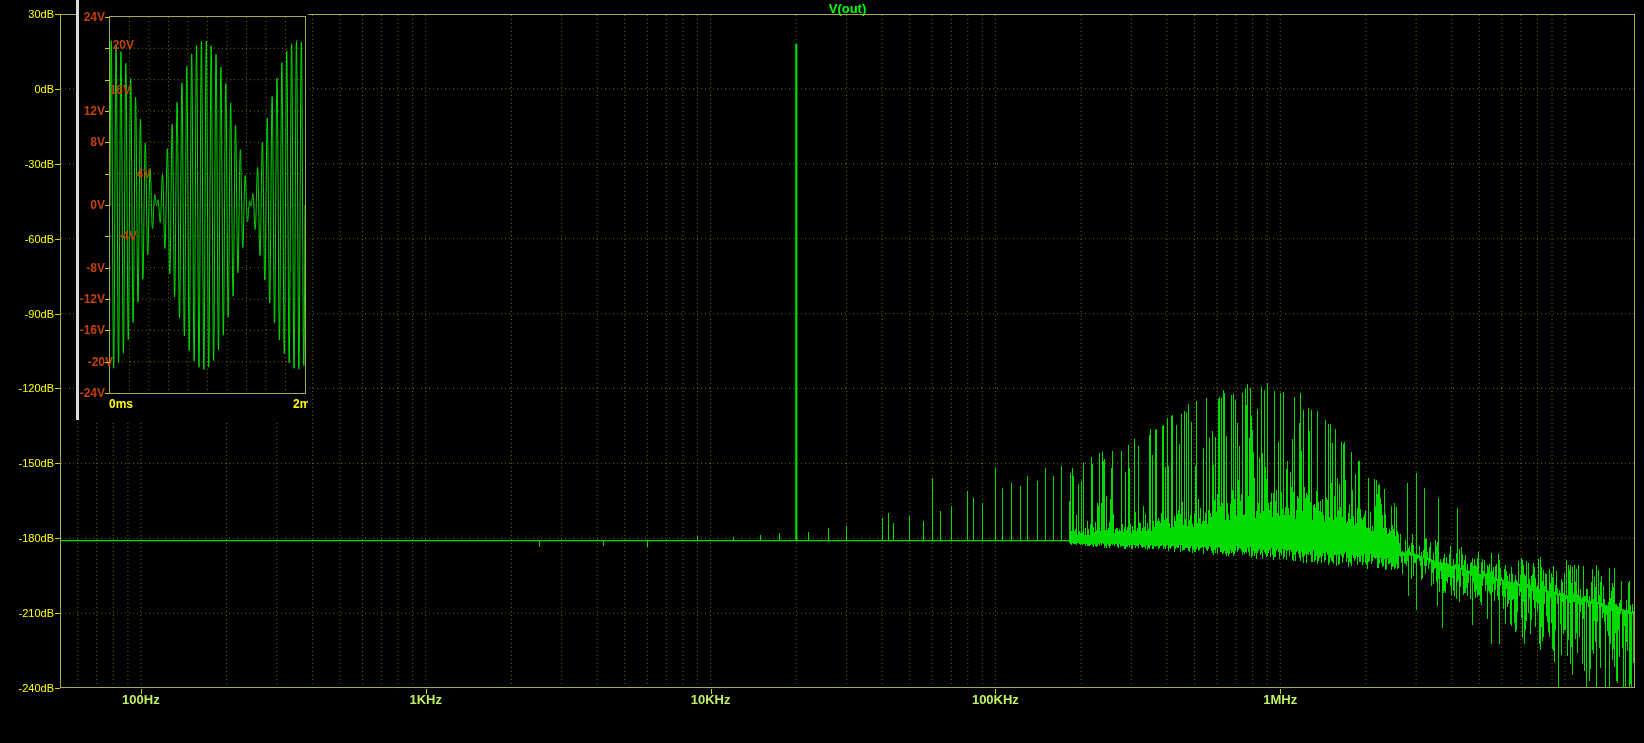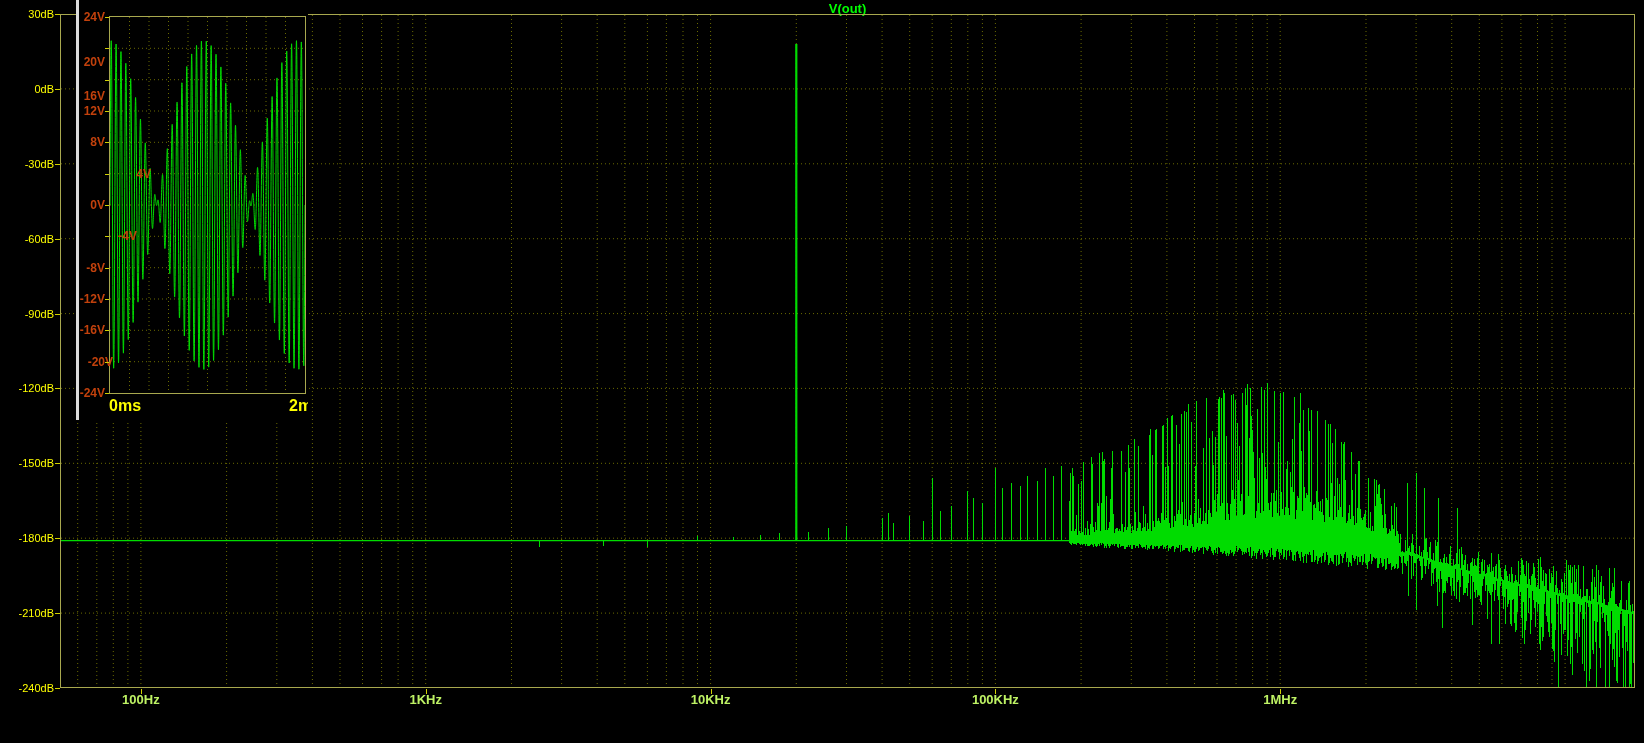--- a/index.html
+++ b/index.html
@@ -13,21 +13,21 @@
         transform:translateY(-50%);left:2px}
   .xlab{color:#bef264;font-size:13px;font-weight:bold;transform:translateX(-50%);white-space:nowrap}
   .ytick{width:5px;height:1px;background:#d2d200}
   .xtick{width:1px;height:5px;background:#d2d200}
   #inset-window{left:76px;top:0;width:232px;height:420px;background:#000;overflow:hidden}
   #inset-edge{left:0;top:0;width:3px;height:420px;background:#dcdcdc}
   #inset-plot{left:33px;top:16px;width:197px;height:378px}
   .iylab{width:28px;text-align:right;color:#c2410c;font-size:12px;font-weight:bold;
          transform:translateY(-50%);left:1px}
   .iytick{width:4px;height:1px;background:#d2d200}
-  .ixlab{color:#ffff00;font-size:16px;font-weight:bold;white-space:nowrap}
+  .ixlab{color:#ffff00;font-size:12px;font-weight:bold;white-space:nowrap}
   .ixcenter{transform:translateX(-50%)}
   svg{display:block}
 </style>
 </head>
 <body>
 
 <div id="trace-title" class="abs">V(out)</div>
 
 <div id="main-plot" class="abs">
   <svg id="main-svg" width="1575" height="674">
@@ -79,23 +79,23 @@
   <div id="inset-plot" class="abs">
     <svg id="inset-svg" width="197" height="378">
         <path d="M20.5 1V377M40.0 1V377M59.5 1V377M79.0 1V377M98.5 1V377M118.0 1V377M137.5 1V377M157.0 1V377M176.5 1V377M1 32.3H196M1 63.7H196M1 95.0H196M1 126.3H196M1 157.7H196M1 189.0H196M1 220.3H196M1 251.7H196M1 283.0H196M1 314.3H196M1 345.7H196" stroke="#6a6a00" stroke-dasharray="1,3" fill="none"></path>
         <path d="M1.00 189.00L1.09 170.25L1.18 151.74L1.27 133.72L1.35 116.42L1.44 100.07L1.53 84.89L1.62 71.06L1.71 58.77L1.80 48.18L1.89 39.43L1.98 32.63L2.06 27.88L2.15 25.23L2.24 24.71L2.33 26.34L2.42 30.08L2.51 35.90L2.60 43.72L2.68 53.43L2.77 64.90L2.86 77.99L2.95 92.52L3.04 108.30L3.13 125.13L3.22 142.78L3.30 161.03L3.39 179.64L3.48 198.36L3.57 216.95L3.66 235.16L3.75 252.76L3.84 269.52L3.92 285.23L4.01 299.66L4.10 312.65L4.19 324.01L4.28 333.61L4.37 341.32L4.46 347.03L4.55 350.68L4.63 352.22L4.72 351.62L4.81 348.91L4.90 344.11L4.99 337.30L5.08 328.56L5.17 318.00L5.25 305.77L5.34 292.03L5.43 276.96L5.52 260.75L5.61 243.62L5.70 225.80L5.79 207.51L5.88 189.00L5.96 170.51L6.05 152.27L6.14 134.54L6.23 117.53L6.32 101.47L6.41 86.57L6.50 73.03L6.58 61.01L6.67 50.67L6.76 42.15L6.85 35.55L6.94 30.96L7.03 28.44L7.12 28.01L7.20 29.68L7.29 33.43L7.38 39.20L7.47 46.92L7.56 56.48L7.65 67.75L7.74 80.59L7.83 94.83L7.91 110.27L8.00 126.72L8.09 143.96L8.18 161.76L8.27 179.89L8.36 198.11L8.45 216.18L8.53 233.88L8.62 250.96L8.71 267.20L8.80 282.41L8.89 296.37L8.98 308.91L9.07 319.86L9.15 329.09L9.24 336.48L9.33 341.93L9.42 345.39L9.51 346.79L9.60 346.14L9.69 343.44L9.78 338.73L9.86 332.08L9.95 323.58L10.04 313.34L10.13 301.49L10.22 288.20L10.31 273.65L10.40 258.01L10.48 241.51L10.57 224.36L10.66 206.78L10.75 189.00L10.84 171.26L10.93 153.78L11.02 136.80L11.10 120.54L11.19 105.20L11.28 90.99L11.37 78.08L11.46 66.65L11.55 56.84L11.64 48.77L11.72 42.55L11.81 38.25L11.90 35.92L11.99 35.59L12.08 37.27L12.17 40.92L12.26 46.49L12.35 53.90L12.43 63.06L12.52 73.83L12.61 86.08L12.70 99.65L12.79 114.34L12.88 129.97L12.97 146.33L13.05 163.21L13.14 180.38L13.23 197.61L13.32 214.69L13.41 231.40L13.50 247.50L13.59 262.80L13.68 277.10L13.76 290.21L13.85 301.97L13.94 312.22L14.03 320.84L14.12 327.72L14.21 332.77L14.30 335.93L14.38 337.17L14.47 336.47L14.56 333.86L14.65 329.37L14.74 323.05L14.83 315.02L14.92 305.36L15.00 294.21L15.09 281.73L15.18 268.08L15.27 253.44L15.36 238.00L15.45 221.98L15.54 205.57L15.63 189.00L15.71 172.48L15.80 156.23L15.89 140.46L15.98 125.37L16.07 111.16L16.16 98.01L16.25 86.09L16.33 75.56L16.42 66.53L16.51 59.13L16.60 53.45L16.69 49.55L16.78 47.48L16.87 47.27L16.95 48.90L17.04 52.35L17.13 57.57L17.22 64.48L17.31 72.99L17.40 82.98L17.49 94.32L17.58 106.84L17.66 120.40L17.75 134.79L17.84 149.84L17.93 165.34L18.02 181.10L18.11 196.89L18.20 212.52L18.28 227.79L18.37 242.49L18.46 256.43L18.55 269.45L18.64 281.36L18.73 292.02L18.82 301.30L18.90 309.08L18.99 315.26L19.08 319.77L19.17 322.56L19.26 323.60L19.35 322.88L19.44 320.42L19.52 316.26L19.61 310.46L19.70 303.10L19.79 294.28L19.88 284.14L19.97 272.79L20.06 260.41L20.15 247.15L20.23 233.19L20.32 218.72L20.41 203.92L20.50 189.00L20.59 174.15L20.68 159.55L20.77 145.41L20.85 131.90L20.94 119.20L21.03 107.46L21.12 96.85L21.21 87.48L21.30 79.48L21.39 72.95L21.47 67.95L21.56 64.56L21.65 62.81L21.74 62.71L21.83 64.26L21.92 67.42L22.01 72.15L22.10 78.37L22.18 86.01L22.27 94.95L22.36 105.07L22.45 116.23L22.54 128.28L22.63 141.06L22.72 154.39L22.80 168.11L22.89 182.02L22.98 195.96L23.07 209.72L23.16 223.14L23.25 236.05L23.34 248.27L23.43 259.65L23.51 270.05L23.60 279.33L23.69 287.39L23.78 294.12L23.87 299.44L23.96 303.30L24.05 305.64L24.13 306.45L24.22 305.72L24.31 303.48L24.40 299.76L24.49 294.63L24.58 288.14L24.67 280.41L24.75 271.53L24.84 261.62L24.93 250.84L25.02 239.31L25.11 227.20L25.20 214.67L25.29 201.88L25.38 189.00L25.46 176.20L25.55 163.66L25.64 151.52L25.73 139.95L25.82 129.09L25.91 119.08L26.00 110.05L26.08 102.11L26.17 95.35L26.26 89.85L26.35 85.69L26.44 82.89L26.53 81.50L26.62 81.52L26.70 82.94L26.79 85.72L26.88 89.84L26.97 95.22L27.06 101.78L27.15 109.43L27.24 118.06L27.33 127.55L27.41 137.78L27.50 148.60L27.59 159.87L27.68 171.43L27.77 183.14L27.86 194.84L27.95 206.37L28.03 217.59L28.12 228.36L28.21 238.53L28.30 247.97L28.39 256.58L28.48 264.24L28.57 270.86L28.65 276.36L28.74 280.68L28.83 283.77L28.92 285.61L29.01 286.17L29.10 285.46L29.19 283.50L29.27 280.32L29.36 275.98L29.45 270.55L29.54 264.09L29.63 256.72L29.72 248.52L29.81 239.62L29.90 230.13L29.98 220.19L30.07 209.93L30.16 199.49L30.25 189.00L30.34 178.60L30.43 168.44L30.52 158.63L30.60 149.30L30.69 140.58L30.78 132.56L30.87 125.36L30.96 119.05L31.05 113.71L31.14 109.40L31.23 106.17L31.31 104.05L31.40 103.05L31.49 103.19L31.58 104.44L31.67 106.78L31.76 110.17L31.85 114.55L31.93 119.86L32.02 126.02L32.11 132.94L32.20 140.51L32.29 148.65L32.38 157.22L32.47 166.12L32.55 175.22L32.64 184.41L32.73 193.56L32.82 202.56L32.91 211.28L33.00 219.62L33.09 227.47L33.18 234.73L33.26 241.31L33.35 247.14L33.44 252.15L33.53 256.28L33.62 259.48L33.71 261.73L33.80 263.00L33.88 263.30L33.97 262.62L34.06 260.99L34.15 258.45L34.24 255.02L34.33 250.78L34.42 245.78L34.50 240.10L34.59 233.83L34.68 227.05L34.77 219.86L34.86 212.35L34.95 204.64L35.04 196.82L35.13 189.00L35.21 181.28L35.30 173.76L35.39 166.54L35.48 159.71L35.57 153.35L35.66 147.55L35.75 142.36L35.83 137.85L35.92 134.07L36.01 131.07L36.10 128.86L36.19 127.46L36.28 126.89L36.37 127.14L36.45 128.20L36.54 130.03L36.63 132.60L36.72 135.87L36.81 139.79L36.90 144.29L36.99 149.31L37.08 154.77L37.16 160.58L37.25 166.68L37.34 172.98L37.43 179.38L37.52 185.81L37.61 192.17L37.70 198.38L37.78 204.37L37.87 210.06L37.96 215.38L38.05 220.26L38.14 224.65L38.23 228.50L38.32 231.76L38.40 234.40L38.49 236.40L38.58 237.75L38.67 238.43L38.76 238.45L38.85 237.83L38.94 236.57L39.02 234.72L39.11 232.30L39.20 229.37L39.29 225.96L39.38 222.13L39.47 217.95L39.56 213.47L39.65 208.76L39.73 203.89L39.82 198.93L39.91 193.94L40.00 189.00L40.09 184.16L40.18 179.50L40.27 175.06L40.35 170.90L40.44 167.08L40.53 163.63L40.62 160.60L40.71 158.02L40.80 155.90L40.89 154.28L40.97 153.15L41.06 152.52L41.15 152.39L41.24 152.75L41.33 153.57L41.42 154.84L41.51 156.54L41.60 158.61L41.68 161.03L41.77 163.75L41.86 166.74L41.95 169.93L42.04 173.28L42.13 176.74L42.22 180.26L42.30 183.79L42.39 187.28L42.48 190.69L42.57 193.96L42.66 197.06L42.75 199.95L42.84 202.59L42.92 204.97L43.01 207.04L43.10 208.80L43.19 210.23L43.28 211.32L43.37 212.06L43.46 212.47L43.55 212.54L43.63 212.29L43.72 211.73L43.81 210.89L43.90 209.78L43.99 208.43L44.08 206.88L44.17 205.15L44.25 203.28L44.34 201.30L44.43 199.24L44.52 197.14L44.61 195.04L44.70 192.96L44.79 190.94L44.88 189.00L44.96 187.17L45.05 185.48L45.14 183.94L45.23 182.57L45.32 181.39L45.41 180.40L45.50 179.60L45.58 179.01L45.67 178.61L45.76 178.41L45.85 178.39L45.94 178.55L46.03 178.86L46.12 179.31L46.20 179.89L46.29 180.57L46.38 181.33L46.47 182.15L46.56 183.01L46.65 183.89L46.74 184.76L46.82 185.60L46.91 186.39L47.00 187.13L47.09 187.78L47.18 188.35L47.27 188.81L47.36 189.16L47.45 189.40L47.53 189.53L47.62 189.54L47.71 189.44L47.80 189.24L47.89 188.95L47.98 188.57L48.07 188.13L48.15 187.64L48.24 187.11L48.33 186.56L48.42 186.02L48.51 185.51L48.60 185.03L48.69 184.62L48.77 184.28L48.86 184.04L48.95 183.92L49.04 183.91L49.13 184.04L49.22 184.31L49.31 184.73L49.40 185.30L49.48 186.02L49.57 186.88L49.66 187.88L49.75 189.00L49.84 190.23L49.93 191.56L50.02 192.96L50.10 194.42L50.19 195.90L50.28 197.39L50.37 198.85L50.46 200.27L50.55 201.60L50.64 202.83L50.73 203.92L50.81 204.85L50.90 205.60L50.99 206.14L51.08 206.45L51.17 206.52L51.26 206.33L51.35 205.88L51.43 205.16L51.52 204.16L51.61 202.89L51.70 201.36L51.79 199.58L51.88 197.56L51.97 195.33L52.05 192.92L52.14 190.34L52.23 187.63L52.32 184.84L52.41 181.99L52.50 179.12L52.59 176.28L52.68 173.51L52.76 170.86L52.85 168.36L52.94 166.06L53.03 163.99L53.12 162.20L53.21 160.73L53.30 159.59L53.38 158.82L53.47 158.44L53.56 158.46L53.65 158.91L53.74 159.79L53.83 161.09L53.92 162.81L54.00 164.94L54.09 167.46L54.18 170.34L54.27 173.56L54.36 177.08L54.45 180.86L54.54 184.85L54.63 189.00L54.71 193.26L54.80 197.57L54.89 201.88L54.98 206.12L55.07 210.23L55.16 214.16L55.25 217.84L55.33 221.22L55.42 224.25L55.51 226.87L55.60 229.05L55.69 230.73L55.78 231.90L55.87 232.51L55.95 232.55L56.04 232.01L56.13 230.87L56.22 229.16L56.31 226.87L56.40 224.03L56.49 220.65L56.57 216.79L56.66 212.48L56.75 207.77L56.84 202.72L56.93 197.38L57.02 191.83L57.11 186.14L57.20 180.38L57.28 174.63L57.37 168.96L57.46 163.46L57.55 158.20L57.64 153.25L57.73 148.70L57.82 144.60L57.90 141.02L57.99 138.01L58.08 135.64L58.17 133.93L58.26 132.93L58.35 132.65L58.44 133.12L58.52 134.34L58.61 136.31L58.70 139.00L58.79 142.40L58.88 146.48L58.97 151.18L59.06 156.45L59.15 162.23L59.23 168.46L59.32 175.05L59.41 181.93L59.50 189.00L59.59 196.17L59.68 203.35L59.77 210.45L59.85 217.36L59.94 223.99L60.03 230.26L60.12 236.06L60.21 241.32L60.30 245.96L60.39 249.91L60.48 253.11L60.56 255.51L60.65 257.05L60.74 257.72L60.83 257.49L60.92 256.34L61.01 254.30L61.10 251.37L61.18 247.57L61.27 242.96L61.36 237.58L61.45 231.48L61.54 224.76L61.63 217.48L61.72 209.73L61.80 201.62L61.89 193.25L61.98 184.72L62.07 176.15L62.16 167.65L62.25 159.34L62.34 151.32L62.42 143.70L62.51 136.60L62.60 130.11L62.69 124.32L62.78 119.32L62.87 115.18L62.96 111.97L63.05 109.74L63.13 108.54L63.22 108.37L63.31 109.27L63.40 111.23L63.49 114.23L63.58 118.25L63.67 123.24L63.75 129.15L63.84 135.90L63.93 143.42L64.02 151.62L64.11 160.39L64.20 169.62L64.29 179.20L64.38 189.00L64.46 198.90L64.55 208.76L64.64 218.45L64.73 227.85L64.82 236.83L64.91 245.26L65.00 253.03L65.08 260.03L65.17 266.16L65.26 271.33L65.35 275.47L65.44 278.51L65.53 280.39L65.62 281.10L65.70 280.60L65.79 278.89L65.88 275.99L65.97 271.91L66.06 266.72L66.15 260.46L66.24 253.20L66.33 245.04L66.41 236.08L66.50 226.43L66.59 216.20L66.68 205.53L66.77 194.56L66.86 183.42L66.95 172.27L67.03 161.25L67.12 150.50L67.21 140.18L67.30 130.41L67.39 121.34L67.48 113.08L67.57 105.76L67.65 99.47L67.74 94.31L67.83 90.36L67.92 87.67L68.01 86.28L68.10 86.24L68.19 87.54L68.27 90.19L68.36 94.15L68.45 99.38L68.54 105.83L68.63 113.41L68.72 122.04L68.81 131.61L68.90 142.00L68.98 153.08L69.07 164.70L69.16 176.73L69.25 189.00L69.34 201.35L69.43 213.63L69.52 225.67L69.60 237.30L69.69 248.38L69.78 258.76L69.87 268.29L69.96 276.84L70.05 284.30L70.14 290.56L70.22 295.52L70.31 299.12L70.40 301.30L70.49 302.03L70.58 301.27L70.67 299.04L70.76 295.36L70.85 290.25L70.93 283.79L71.02 276.05L71.11 267.12L71.20 257.11L71.29 246.15L71.38 234.38L71.47 221.94L71.55 209.00L71.64 195.71L71.73 182.27L71.82 168.83L71.91 155.58L72.00 142.69L72.09 130.34L72.17 118.68L72.26 107.88L72.35 98.08L72.44 89.42L72.53 82.01L72.62 75.97L72.71 71.37L72.80 68.29L72.88 66.77L72.97 66.84L73.06 68.52L73.15 71.78L73.24 76.59L73.33 82.90L73.42 90.63L73.50 99.69L73.59 109.96L73.68 121.32L73.77 133.63L73.86 146.72L73.95 160.43L74.04 174.59L74.13 189.00L74.21 203.48L74.30 217.85L74.39 231.91L74.48 245.47L74.57 258.36L74.66 270.40L74.75 281.44L74.83 291.32L74.92 299.90L75.01 307.08L75.10 312.74L75.19 316.81L75.28 319.22L75.37 319.95L75.45 318.96L75.54 316.26L75.63 311.89L75.72 305.90L75.81 298.34L75.90 289.33L75.99 278.96L76.08 267.37L76.16 254.70L76.25 241.12L76.34 226.80L76.43 211.93L76.52 196.69L76.61 181.29L76.70 165.93L76.78 150.80L76.87 136.12L76.96 122.06L77.05 108.82L77.14 96.58L77.23 85.50L77.32 75.73L77.40 67.40L77.49 60.63L77.58 55.52L77.67 52.12L77.76 50.51L77.85 50.70L77.94 52.70L78.03 56.49L78.11 62.02L78.20 69.24L78.29 78.05L78.38 88.34L78.47 99.99L78.56 112.84L78.65 126.73L78.73 141.49L78.82 156.92L78.91 172.83L79.00 189.00L79.09 205.23L79.18 221.30L79.27 237.00L79.35 252.13L79.44 266.49L79.53 279.88L79.62 292.13L79.71 303.07L79.80 312.55L79.89 320.45L79.98 326.66L80.06 331.09L80.15 333.67L80.24 334.38L80.33 333.18L80.42 330.10L80.51 325.16L80.60 318.43L80.68 309.98L80.77 299.93L80.86 288.40L80.95 275.53L81.04 261.50L81.13 246.48L81.22 230.66L81.30 214.25L81.39 197.47L81.48 180.52L81.57 163.64L81.66 147.04L81.75 130.95L81.84 115.57L81.92 101.10L82.01 87.75L82.10 75.68L82.19 65.06L82.28 56.03L82.37 48.72L82.46 43.21L82.55 39.60L82.63 37.93L82.72 38.24L82.81 40.51L82.90 44.72L82.99 50.84L83.08 58.77L83.17 68.42L83.25 79.68L83.34 92.38L83.43 106.38L83.52 121.50L83.61 137.53L83.70 154.27L83.79 171.50L83.88 189.00L83.96 206.54L84.05 223.89L84.14 240.82L84.23 257.12L84.32 272.56L84.41 286.94L84.50 300.07L84.58 311.78L84.67 321.91L84.76 330.33L84.85 336.92L84.94 341.59L85.03 344.27L85.12 344.94L85.20 343.57L85.29 340.17L85.38 334.80L85.47 327.51L85.56 318.40L85.65 307.58L85.74 295.20L85.83 281.40L85.91 266.37L86.00 250.30L86.09 233.41L86.18 215.90L86.27 198.01L86.36 179.98L86.45 162.03L86.53 144.40L86.62 127.33L86.71 111.03L86.80 95.72L86.89 81.61L86.98 68.87L87.07 57.69L87.15 48.20L87.24 40.53L87.33 34.79L87.42 31.06L87.51 29.38L87.60 29.79L87.69 32.27L87.78 36.81L87.86 43.33L87.95 51.77L88.04 62.01L88.13 73.92L88.22 87.35L88.31 102.13L88.40 118.06L88.48 134.93L88.57 152.54L88.66 170.64L88.75 189.00L88.84 207.38L88.93 225.55L89.02 243.26L89.10 260.29L89.19 276.40L89.28 291.39L89.37 305.06L89.46 317.23L89.55 327.73L89.64 336.44L89.73 343.24L89.81 348.02L89.90 350.74L89.99 351.35L90.08 349.84L90.17 346.22L90.26 340.56L90.35 332.91L90.43 323.37L90.52 312.08L90.61 299.16L90.70 284.80L90.79 269.18L90.88 252.50L90.97 234.97L91.05 216.84L91.14 198.32L91.23 179.67L91.32 161.13L91.41 142.95L91.50 125.34L91.59 108.56L91.68 92.82L91.76 78.33L91.85 65.26L91.94 53.81L92.03 44.11L92.12 36.30L92.21 30.48L92.30 26.72L92.38 25.08L92.47 25.58L92.56 28.21L92.65 32.94L92.74 39.71L92.83 48.42L92.92 58.98L93.00 71.23L93.09 85.03L93.18 100.19L93.27 116.51L93.36 133.78L93.45 151.78L93.54 170.26L93.63 189.00L93.71 207.74L93.80 226.24L93.89 244.26L93.98 261.56L94.07 277.91L94.16 293.11L94.25 306.95L94.33 319.26L94.42 329.86L94.51 338.63L94.60 345.45L94.69 350.22L94.78 352.90L94.87 353.43L94.95 351.82L95.04 348.09L95.13 342.28L95.22 334.47L95.31 324.77L95.40 313.29L95.49 300.20L95.58 285.65L95.66 269.85L95.75 253.00L95.84 235.31L95.93 217.03L96.02 198.38L96.11 179.62L96.20 160.98L96.28 142.72L96.37 125.06L96.46 108.24L96.55 92.49L96.64 77.99L96.73 64.95L96.82 53.54L96.90 43.89L96.99 36.14L97.08 30.39L97.17 26.71L97.26 25.15L97.35 25.72L97.44 28.43L97.53 33.23L97.61 40.05L97.70 48.82L97.79 59.41L97.88 71.68L97.97 85.47L98.06 100.61L98.15 116.89L98.23 134.10L98.32 152.01L98.41 170.39L98.50 189.00L98.59 207.60L98.68 225.94L98.77 243.78L98.85 260.90L98.94 277.06L99.03 292.06L99.12 305.71L99.21 317.82L99.30 328.24L99.39 336.83L99.47 343.49L99.56 348.13L99.65 350.69L99.74 351.14L99.83 349.47L99.92 345.72L100.01 339.92L100.10 332.16L100.18 322.54L100.27 311.20L100.36 298.27L100.45 283.93L100.54 268.37L100.63 251.80L100.72 234.42L100.80 216.48L100.89 198.19L100.98 179.81L101.07 161.58L101.16 143.72L101.25 126.48L101.34 110.07L101.42 94.72L101.51 80.61L101.60 67.94L101.69 56.87L101.78 47.53L101.87 40.05L101.96 34.52L102.05 31.02L102.13 29.58L102.22 30.22L102.31 32.92L102.40 37.66L102.49 44.37L102.58 52.95L102.67 63.29L102.75 75.25L102.84 88.68L102.93 103.39L103.02 119.19L103.11 135.87L103.20 153.22L103.29 171.01L103.38 189.00L103.46 206.96L103.55 224.65L103.64 241.84L103.73 258.32L103.82 273.86L103.91 288.27L104.00 301.35L104.08 312.95L104.17 322.90L104.26 331.10L104.35 337.42L104.44 341.80L104.53 344.18L104.62 344.53L104.70 342.85L104.79 339.17L104.88 333.54L104.97 326.04L105.06 316.77L105.15 305.85L105.24 293.43L105.33 279.68L105.41 264.78L105.50 248.92L105.59 232.32L105.68 215.19L105.77 197.76L105.86 180.25L105.95 162.90L106.03 145.93L106.12 129.56L106.21 114.00L106.30 99.46L106.39 86.12L106.48 74.16L106.57 63.72L106.65 54.93L106.74 47.92L106.83 42.77L106.92 39.53L107.01 38.25L107.10 38.93L107.19 41.58L107.28 46.13L107.36 52.53L107.45 60.70L107.54 70.52L107.63 81.85L107.72 94.55L107.81 108.44L107.90 123.35L107.98 139.07L108.07 155.39L108.16 172.11L108.25 189.00L108.34 205.84L108.43 222.41L108.52 238.50L108.60 253.90L108.69 268.40L108.78 281.83L108.87 294.01L108.96 304.78L109.05 314.01L109.14 321.58L109.23 327.40L109.31 331.40L109.40 333.53L109.49 333.78L109.58 332.13L109.67 328.63L109.76 323.31L109.85 316.27L109.93 307.59L110.02 297.39L110.11 285.82L110.20 273.02L110.29 259.17L110.38 244.45L110.47 229.07L110.55 213.21L110.64 197.09L110.73 180.92L110.82 164.92L110.91 149.29L111.00 134.22L111.09 119.93L111.17 106.59L111.26 94.37L111.35 83.43L111.44 73.90L111.53 65.91L111.62 59.55L111.71 54.91L111.80 52.02L111.88 50.93L111.97 51.65L112.06 54.15L112.15 58.40L112.24 64.33L112.33 71.87L112.42 80.90L112.50 91.30L112.59 102.94L112.68 115.64L112.77 129.26L112.86 143.59L112.95 158.46L113.04 173.66L113.12 189.00L113.21 204.28L113.30 219.29L113.39 233.84L113.48 247.75L113.57 260.83L113.66 272.92L113.75 283.86L113.83 293.53L113.92 301.78L114.01 308.53L114.10 313.70L114.19 317.21L114.28 319.04L114.37 319.17L114.45 317.60L114.54 314.36L114.63 309.51L114.72 303.11L114.81 295.25L114.90 286.05L114.99 275.62L115.07 264.12L115.16 251.69L115.25 238.51L115.34 224.74L115.43 210.58L115.52 196.21L115.61 181.81L115.70 167.58L115.78 153.70L115.87 140.35L115.96 127.70L116.05 115.91L116.14 105.14L116.23 95.51L116.32 87.15L116.40 80.16L116.49 74.63L116.58 70.61L116.67 68.16L116.76 67.30L116.85 68.02L116.94 70.32L117.02 74.15L117.11 79.45L117.20 86.16L117.29 94.16L117.38 103.36L117.47 113.62L117.56 124.80L117.65 136.75L117.73 149.32L117.82 162.33L117.91 175.62L118.00 189.00L118.09 202.30L118.18 215.35L118.27 227.99L118.35 240.03L118.44 251.35L118.53 261.78L118.62 271.20L118.71 279.49L118.80 286.55L118.89 292.30L118.97 296.67L119.06 299.61L119.15 301.09L119.24 301.10L119.33 299.65L119.42 296.76L119.51 292.50L119.60 286.91L119.68 280.08L119.77 272.12L119.86 263.12L119.95 253.22L120.04 242.54L120.13 231.24L120.22 219.47L120.30 207.38L120.39 195.13L120.48 182.89L120.57 170.81L120.66 159.05L120.75 147.77L120.84 137.10L120.92 127.18L121.01 118.14L121.10 110.08L121.19 103.12L121.28 97.32L121.37 92.75L121.46 89.48L121.55 87.52L121.63 86.90L121.72 87.62L121.81 89.65L121.90 92.96L121.99 97.49L122.08 103.18L122.17 109.95L122.25 117.69L122.34 126.30L122.43 135.66L122.52 145.64L122.61 156.11L122.70 166.92L122.79 177.93L122.88 189.00L122.96 199.98L123.05 210.72L123.14 221.09L123.23 230.96L123.32 240.20L123.41 248.70L123.50 256.34L123.58 263.04L123.67 268.73L123.76 273.32L123.85 276.77L123.94 279.06L124.03 280.15L124.12 280.04L124.20 278.74L124.29 276.29L124.38 272.73L124.47 268.10L124.56 262.49L124.65 255.97L124.74 248.64L124.83 240.60L124.91 231.97L125.00 222.85L125.09 213.38L125.18 203.69L125.27 193.89L125.36 184.13L125.45 174.53L125.53 165.20L125.62 156.28L125.71 147.88L125.80 140.09L125.89 133.03L125.98 126.76L126.07 121.36L126.15 116.91L126.24 113.44L126.33 110.99L126.42 109.58L126.51 109.22L126.60 109.91L126.69 111.62L126.78 114.32L126.86 117.96L126.95 122.49L127.04 127.84L127.13 133.92L127.22 140.66L127.31 147.95L127.40 155.69L127.48 163.77L127.57 172.10L127.66 180.54L127.75 189.00L127.84 197.36L127.93 205.51L128.02 213.35L128.10 220.77L128.19 227.69L128.28 234.02L128.37 239.69L128.46 244.63L128.55 248.78L128.64 252.09L128.73 254.54L128.81 256.11L128.90 256.78L128.99 256.56L129.08 255.45L129.17 253.50L129.26 250.73L129.35 247.19L129.43 242.94L129.52 238.05L129.61 232.58L129.70 226.62L129.79 220.25L129.88 213.56L129.97 206.65L130.05 199.61L130.14 192.52L130.23 185.50L130.32 178.63L130.41 171.99L130.50 165.67L130.59 159.76L130.68 154.31L130.76 149.40L130.85 145.09L130.94 141.42L131.03 138.42L131.12 136.14L131.21 134.58L131.30 133.76L131.38 133.67L131.47 134.31L131.56 135.65L131.65 137.67L131.74 140.33L131.83 143.58L131.92 147.36L132.00 151.62L132.09 156.30L132.18 161.32L132.27 166.62L132.36 172.11L132.45 177.72L132.54 183.38L132.63 189.00L132.71 194.52L132.80 199.86L132.89 204.95L132.98 209.73L133.07 214.15L133.16 218.15L133.25 221.69L133.33 224.73L133.42 227.23L133.51 229.18L133.60 230.57L133.69 231.37L133.78 231.61L133.87 231.27L133.95 230.39L134.04 228.99L134.13 227.09L134.22 224.73L134.31 221.96L134.40 218.82L134.49 215.36L134.58 211.63L134.66 207.70L134.75 203.62L134.84 199.45L134.93 195.24L135.02 191.06L135.11 186.97L135.20 183.00L135.28 179.23L135.37 175.68L135.46 172.41L135.55 169.45L135.64 166.84L135.73 164.59L135.82 162.73L135.90 161.28L135.99 160.24L136.08 159.62L136.17 159.40L136.26 159.59L136.35 160.17L136.44 161.11L136.52 162.39L136.61 163.99L136.70 165.87L136.79 167.99L136.88 170.32L136.97 172.82L137.06 175.44L137.15 178.15L137.23 180.90L137.32 183.65L137.41 186.36L137.50 189.00L137.59 191.53L137.68 193.91L137.77 196.13L137.85 198.15L137.94 199.94L138.03 201.51L138.12 202.82L138.21 203.88L138.30 204.67L138.39 205.21L138.47 205.48L138.56 205.51L138.65 205.30L138.74 204.87L138.83 204.23L138.92 203.41L139.01 202.43L139.10 201.32L139.18 200.09L139.27 198.79L139.36 197.43L139.45 196.04L139.54 194.65L139.63 193.28L139.72 191.96L139.80 190.71L139.89 189.54L139.98 188.48L140.07 187.54L140.16 186.72L140.25 186.05L140.34 185.51L140.42 185.11L140.51 184.86L140.60 184.74L140.69 184.75L140.78 184.88L140.87 185.11L140.96 185.44L141.05 185.84L141.13 186.30L141.22 186.79L141.31 187.31L141.40 187.82L141.49 188.32L141.58 188.77L141.67 189.18L141.75 189.51L141.84 189.76L141.93 189.91L142.02 189.96L142.11 189.90L142.20 189.72L142.29 189.42L142.38 189.00L142.46 188.47L142.55 187.84L142.64 187.12L142.73 186.31L142.82 185.44L142.91 184.53L143.00 183.58L143.08 182.63L143.17 181.70L143.26 180.80L143.35 179.96L143.44 179.21L143.53 178.56L143.62 178.04L143.70 177.66L143.79 177.45L143.88 177.42L143.97 177.58L144.06 177.94L144.15 178.50L144.24 179.28L144.32 180.26L144.41 181.45L144.50 182.84L144.59 184.40L144.68 186.13L144.77 188.01L144.86 190.02L144.95 192.11L145.03 194.28L145.12 196.49L145.21 198.70L145.30 200.88L145.39 202.99L145.48 205.00L145.57 206.88L145.65 208.59L145.74 210.09L145.83 211.35L145.92 212.36L146.01 213.07L146.10 213.47L146.19 213.55L146.28 213.28L146.36 212.66L146.45 211.69L146.54 210.36L146.63 208.69L146.72 206.69L146.81 204.37L146.90 201.75L146.98 198.87L147.07 195.76L147.16 192.46L147.25 189.00L147.34 185.43L147.43 181.80L147.52 178.16L147.60 174.55L147.69 171.04L147.78 167.67L147.87 164.49L147.96 161.56L148.05 158.91L148.14 156.61L148.22 154.68L148.31 153.17L148.40 152.10L148.49 151.50L148.58 151.40L148.67 151.80L148.76 152.71L148.85 154.14L148.93 156.07L149.02 158.50L149.11 161.39L149.20 164.72L149.29 168.45L149.38 172.55L149.47 176.96L149.55 181.63L149.64 186.51L149.73 191.52L149.82 196.61L149.91 201.70L150.00 206.73L150.09 211.63L150.18 216.33L150.26 220.75L150.35 224.84L150.44 228.53L150.53 231.77L150.62 234.50L150.71 236.67L150.80 238.25L150.88 239.20L150.97 239.50L151.06 239.14L151.15 238.09L151.24 236.38L151.33 234.00L151.42 230.98L151.50 227.35L151.59 223.14L151.68 218.41L151.77 213.20L151.86 207.59L151.95 201.63L152.04 195.41L152.13 189.00L152.21 182.49L152.30 175.95L152.39 169.49L152.48 163.18L152.57 157.11L152.66 151.38L152.75 146.05L152.83 141.21L152.92 136.93L153.01 133.28L153.10 130.31L153.19 128.08L153.28 126.62L153.37 125.96L153.45 126.13L153.54 127.14L153.63 128.97L153.72 131.63L153.81 135.09L153.90 139.30L153.99 144.23L154.08 149.82L154.16 156.00L154.25 162.71L154.34 169.84L154.43 177.33L154.52 185.07L154.61 192.96L154.70 200.90L154.78 208.78L154.87 216.50L154.96 223.96L155.05 231.05L155.14 237.67L155.23 243.73L155.32 249.14L155.40 253.82L155.49 257.70L155.58 260.73L155.67 262.84L155.76 264.00L155.85 264.19L155.94 263.39L156.03 261.60L156.11 258.83L156.20 255.11L156.29 250.48L156.38 244.98L156.47 238.69L156.56 231.67L156.65 224.01L156.73 215.81L156.82 207.17L156.91 198.19L157.00 189.00L157.09 179.71L157.18 170.45L157.27 161.33L157.35 152.49L157.44 144.03L157.53 136.09L157.62 128.75L157.71 122.14L157.80 116.34L157.89 111.44L157.98 107.51L158.06 104.61L158.15 102.80L158.24 102.10L158.33 102.54L158.42 104.12L158.51 106.83L158.60 110.65L158.68 115.53L158.77 121.43L158.86 128.27L158.95 135.97L159.04 144.43L159.13 153.56L159.22 163.24L159.30 173.34L159.39 183.73L159.48 194.29L159.57 204.87L159.66 215.33L159.75 225.54L159.84 235.36L159.92 244.65L160.01 253.29L160.10 261.15L160.19 268.14L160.28 274.14L160.37 279.07L160.46 282.87L160.55 285.46L160.63 286.80L160.72 286.87L160.81 285.66L160.90 283.17L160.99 279.42L161.08 274.46L161.17 268.34L161.25 261.12L161.34 252.91L161.43 243.79L161.52 233.88L161.61 223.31L161.70 212.21L161.79 200.73L161.88 189.00L161.96 177.19L162.05 165.44L162.14 153.92L162.23 142.77L162.32 132.15L162.41 122.20L162.50 113.06L162.58 104.85L162.67 97.68L162.76 91.66L162.85 86.87L162.94 83.39L163.03 81.27L163.12 80.55L163.20 81.25L163.29 83.37L163.38 86.88L163.47 91.76L163.56 97.94L163.65 105.36L163.74 113.92L163.82 123.52L163.91 134.05L164.00 145.36L164.09 157.31L164.18 169.76L164.27 182.54L164.36 195.48L164.45 208.42L164.53 221.19L164.62 233.61L164.71 245.52L164.80 256.77L164.89 267.19L164.98 276.66L165.07 285.03L165.15 292.19L165.24 298.05L165.33 302.51L165.42 305.51L165.51 307.00L165.60 306.95L165.69 305.36L165.78 302.24L165.86 297.61L165.95 291.54L166.04 284.08L166.13 275.34L166.22 265.43L166.31 254.45L166.40 242.56L166.48 229.91L166.57 216.64L166.66 202.95L166.75 189.00L166.84 174.98L166.93 161.06L167.02 147.44L167.10 134.29L167.19 121.79L167.28 110.10L167.37 99.39L167.46 89.79L167.55 81.45L167.64 74.47L167.72 68.96L167.81 64.99L167.90 62.62L167.99 61.90L168.08 62.83L168.17 65.42L168.26 69.65L168.35 75.45L168.43 82.77L168.52 91.51L168.61 101.57L168.70 112.82L168.79 125.12L168.88 138.32L168.97 152.23L169.05 166.70L169.14 181.52L169.23 196.50L169.32 211.45L169.41 226.18L169.50 240.49L169.59 254.18L169.68 267.08L169.76 279.02L169.85 289.83L169.94 299.36L170.03 307.50L170.12 314.12L170.21 319.13L170.30 322.46L170.38 324.05L170.47 323.89L170.56 321.96L170.65 318.29L170.74 312.90L170.83 305.88L170.92 297.30L171.00 287.27L171.09 275.91L171.18 263.37L171.27 249.82L171.36 235.41L171.45 220.34L171.54 204.80L171.63 189.00L171.71 173.14L171.80 157.42L171.89 142.06L171.98 127.26L172.07 113.21L172.16 100.10L172.25 88.10L172.33 77.38L172.42 68.08L172.51 60.33L172.60 54.24L172.69 49.88L172.78 47.33L172.87 46.62L172.95 47.77L173.04 50.77L173.13 55.59L173.22 62.17L173.31 70.43L173.40 80.26L173.49 91.55L173.57 104.15L173.66 117.90L173.75 132.63L173.84 148.14L173.93 164.23L174.02 180.69L174.11 197.32L174.20 213.89L174.28 230.18L174.37 245.99L174.46 261.10L174.55 275.32L174.64 288.45L174.73 300.31L174.82 310.76L174.90 319.65L174.99 326.86L175.08 332.28L175.17 335.85L175.26 337.51L175.35 337.23L175.44 335.02L175.53 330.89L175.61 324.90L175.70 317.11L175.79 307.63L175.88 296.57L175.97 284.08L176.06 270.32L176.15 255.45L176.23 239.68L176.32 223.20L176.41 206.23L176.50 189.00L176.59 171.72L176.68 154.63L176.77 137.94L176.85 121.88L176.94 106.65L177.03 92.46L177.12 79.51L177.21 67.95L177.30 57.94L177.39 49.62L177.47 43.11L177.56 38.48L177.65 35.81L177.74 35.14L177.83 36.47L177.92 39.80L178.01 45.09L178.10 52.26L178.18 61.24L178.27 71.91L178.36 84.13L178.45 97.74L178.54 112.57L178.63 128.44L178.72 145.12L178.80 162.42L178.89 180.09L178.98 197.92L179.07 215.66L179.16 233.09L179.25 249.98L179.34 266.11L179.43 281.25L179.51 295.23L179.60 307.84L179.69 318.92L179.78 328.32L179.87 335.92L179.96 341.62L180.05 345.33L180.13 347.01L180.22 346.63L180.31 344.19L180.40 339.72L180.49 333.27L180.58 324.93L180.67 314.80L180.75 303.02L180.84 289.72L180.93 275.09L181.02 259.31L181.11 242.59L181.20 225.15L181.29 207.21L181.38 189.00L181.46 170.77L181.55 152.75L181.64 135.17L181.73 118.28L181.82 102.28L181.91 87.40L182.00 73.82L182.08 61.73L182.17 51.29L182.26 42.62L182.35 35.86L182.44 31.09L182.53 28.38L182.62 27.75L182.70 29.24L182.79 32.80L182.88 38.42L182.97 46.00L183.06 55.46L183.15 66.67L183.24 79.50L183.33 93.76L183.41 109.28L183.50 125.86L183.59 143.28L183.68 161.31L183.77 179.73L183.86 198.28L183.95 216.72L184.03 234.83L184.12 252.35L184.21 269.06L184.30 284.73L184.39 299.18L184.48 312.19L184.57 323.61L184.65 333.28L184.74 341.08L184.83 346.90L184.92 350.66L185.01 352.31L185.10 351.83L185.19 349.23L185.27 344.54L185.36 337.81L185.45 329.14L185.54 318.63L185.63 306.42L185.72 292.68L185.81 277.57L185.90 261.30L185.98 244.08L186.07 226.14L186.16 207.69L186.25 189.00L186.34 170.30L186.43 151.83L186.52 133.84L186.60 116.57L186.69 100.23L186.78 85.04L186.87 71.21L186.96 58.91L187.05 48.30L187.14 39.52L187.22 32.69L187.31 27.90L187.40 25.21L187.49 24.66L187.58 26.25L187.67 29.97L187.76 35.76L187.85 43.55L187.93 53.23L188.02 64.70L188.11 77.78L188.20 92.31L188.29 108.11L188.38 124.97L188.47 142.66L188.55 160.95L188.64 179.61L188.73 198.39L188.82 217.05L188.91 235.34L189.00 253.03L189.09 269.87L189.17 285.67L189.26 300.19L189.35 313.27L189.44 324.72L189.53 334.40L189.62 342.18L189.71 347.97L189.80 351.67L189.88 353.26L189.97 352.70L190.06 350.00L190.15 345.21L190.24 338.38L190.33 329.61L190.42 319.00L190.50 306.70L190.59 292.87L190.68 277.70L190.77 261.37L190.86 244.11L190.95 226.13L191.04 207.68L191.13 189.00L191.21 170.33L191.30 151.91L191.39 133.98L191.48 116.78L191.57 100.53L191.66 85.45L191.75 71.73L191.83 59.54L191.92 49.06L192.01 40.40L192.10 33.69L192.19 29.01L192.28 26.41L192.37 25.94L192.45 27.60L192.54 31.36L192.63 37.18L192.72 44.96L192.81 54.62L192.90 66.03L192.99 79.02L193.07 93.44L193.16 109.10L193.25 125.78L193.34 143.26L193.43 161.33L193.52 179.74L193.61 198.25L193.70 216.63L193.78 234.62L193.87 252.00L193.96 268.54L194.05 284.02L194.14 298.25L194.23 311.04L194.32 322.22L194.40 331.65L194.49 339.21L194.58 344.80L194.67 348.36L194.76 349.83L194.85 349.20L194.94 346.49L195.03 341.72L195.11 334.97L195.20 326.33L195.29 315.91L195.38 303.85L195.47 290.30L195.56 275.46L195.65 259.51L195.73 242.66L195.82 225.14L195.91 207.18L196.00 189.00" stroke="#00dc00" stroke-width="1" fill="none"></path>
         <rect x="0.5" y="0.5" width="196" height="377" stroke="#a8a84e" fill="none"></rect>
       </svg>
   </div>
   <div id="inset-ylabels">
       <div class="iylab abs" style="top: 17px;">24V</div>
       <div class="iytick abs" style="left: 29px; top: 17px;"></div>
-      <div class="iylab abs" style="top: 62px;">20V</div>
+      <div class="iylab abs" style="top: 45px; margin-left: 29px;">20V</div>
       <div class="iytick abs" style="left: 29px; top: 48.3333px;"></div>
-      <div class="iylab abs" style="top: 96px;">16V</div>
+      <div class="iylab abs" style="top: 90px; padding-left: 26px;">16V</div>
       <div class="iytick abs" style="left: 29px; top: 79.6667px;"></div>
       <div class="iylab abs" style="top: 111px;">12V</div>
       <div class="iytick abs" style="left: 29px; top: 111px;"></div>
       <div class="iylab abs" style="top: 142.333px;">8V</div>
       <div class="iytick abs" style="left: 29px; top: 142.333px;"></div>
       <div class="iylab abs" style="top: 173.667px; margin-left: 46px;">4V</div>
       <div class="iytick abs" style="left: 29px; top: 173.667px;"></div>
       <div class="iylab abs" style="top: 205px;">0V</div>
       <div class="iytick abs" style="left: 29px; top: 205px;"></div>
       <div class="iylab abs" style="top: 236.333px; margin-left: 32px;">-4V</div>

